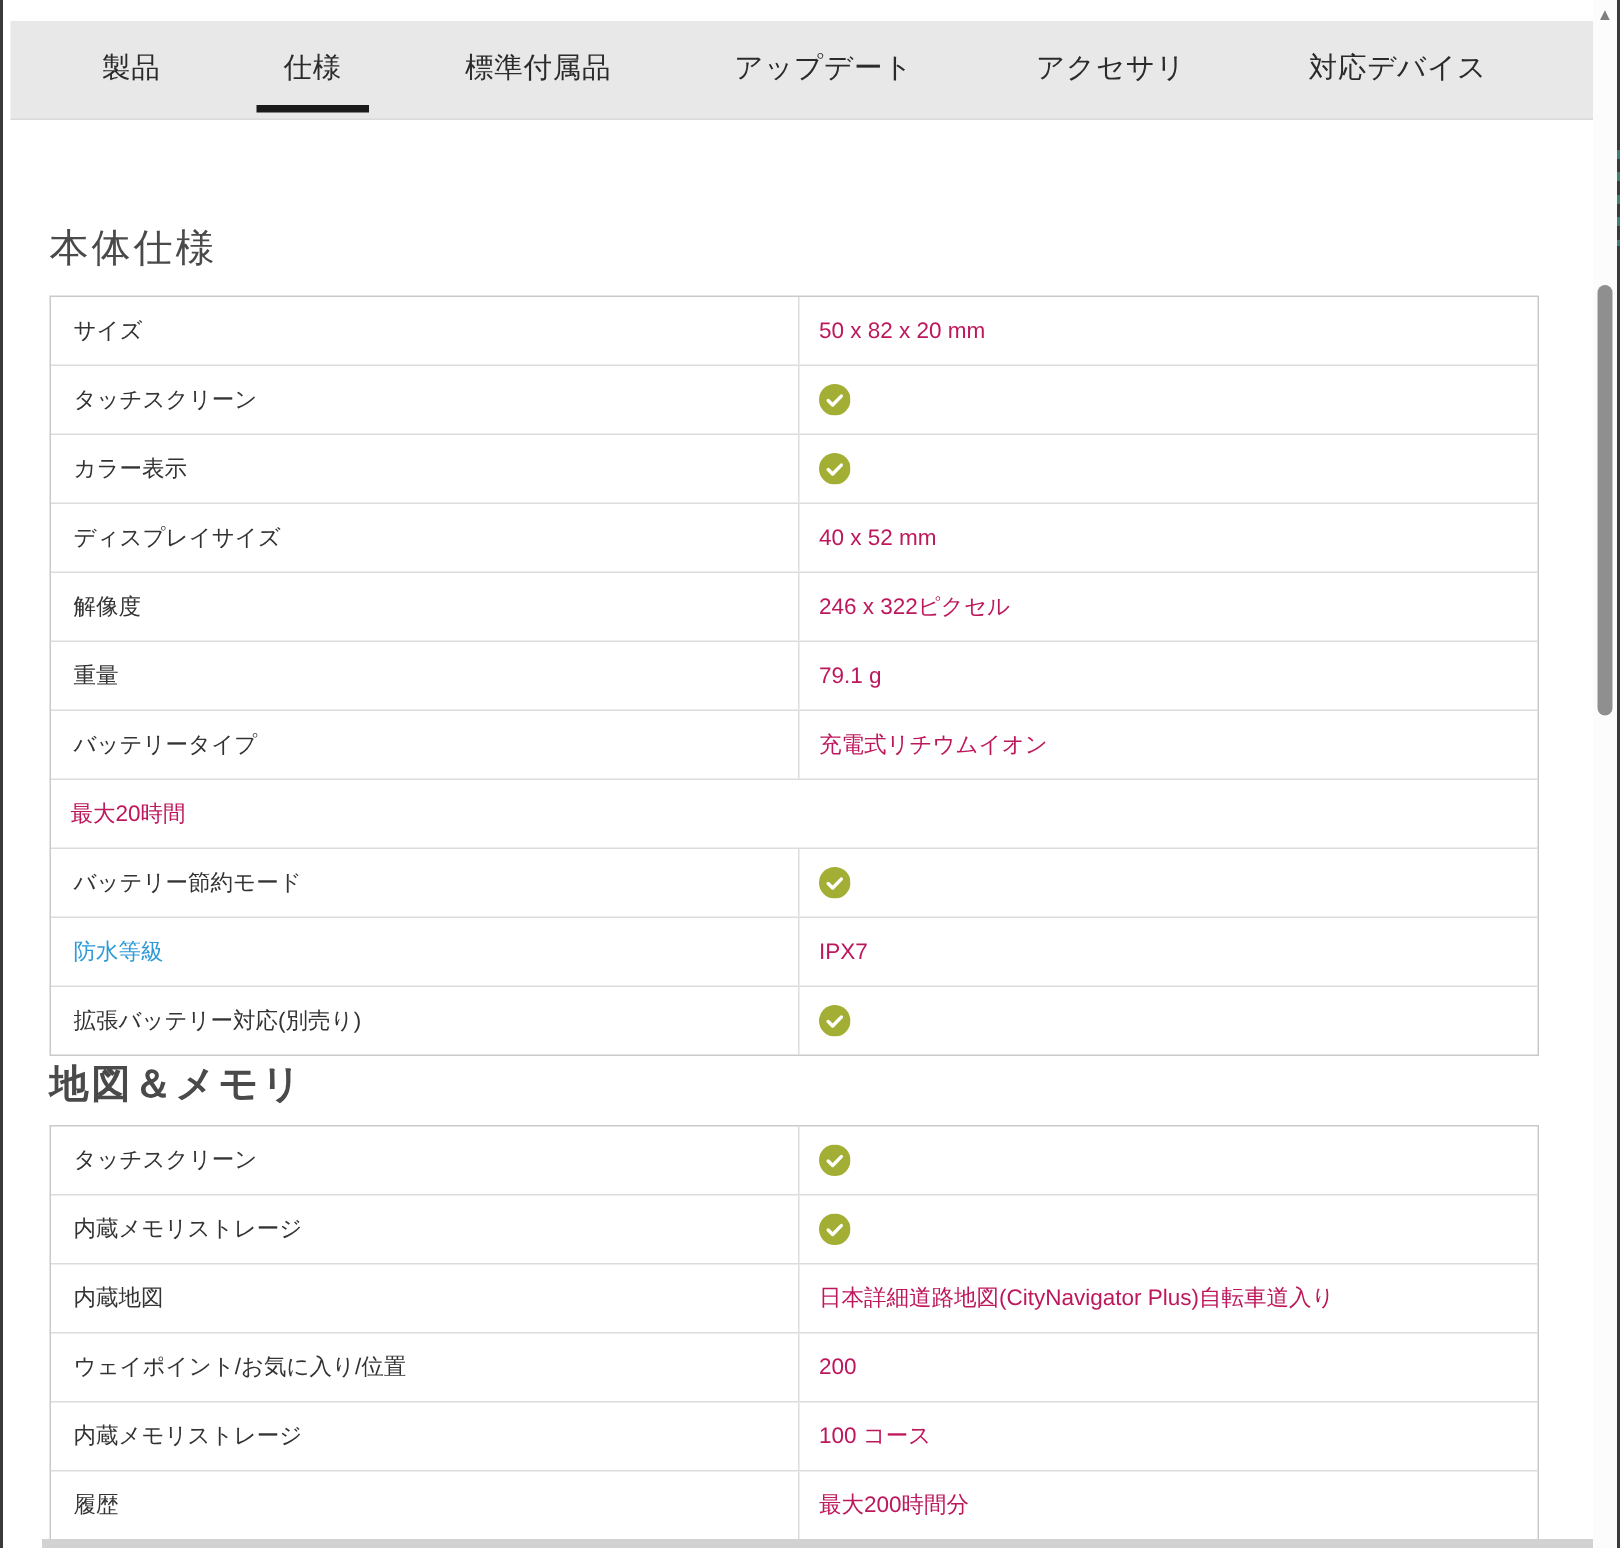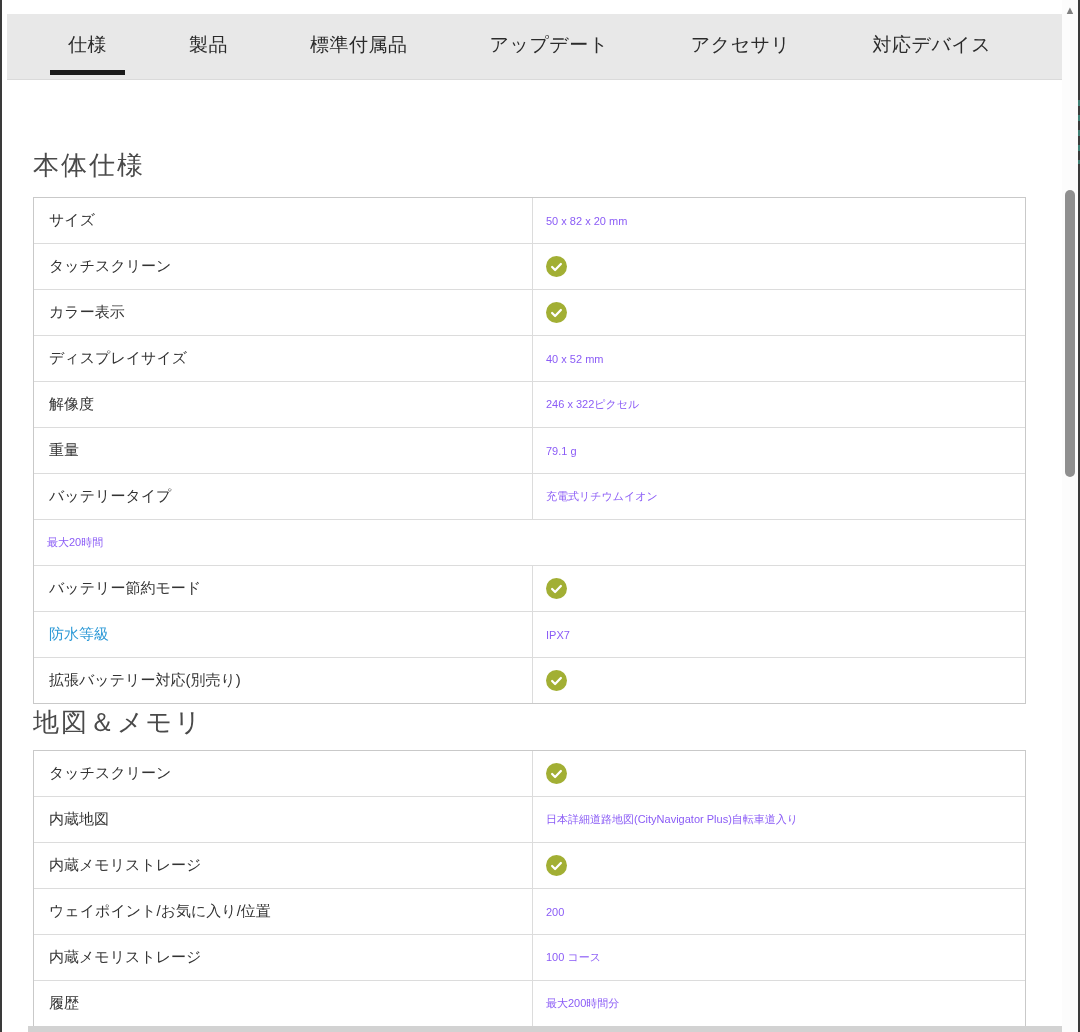--- a/index.html
+++ b/index.html
@@ -42,41 +42,41 @@
     height:5px; background:#1a1a1a;
   }
 
   
   #sections { position:absolute; left:33px; top:0; width:993px; }
   .section-title {
     font-size:26px; font-weight:400; color:#4a4a4a; letter-spacing:2px;
     line-height:32px;
   }
   .section:nth-child(1) .section-title { margin:149px 0 16px 0; }
-  .section:nth-child(2) .section-title { margin:2px 0 12px 0; }
+  .section:nth-child(2) .section-title { margin:2px 0 12px 0;font-weight:bold; }
 
   .spec-table {
     border:1px solid #c9c9c9;
     background:#ffffff;
   }
   .row { display:flex; height:46px; border-bottom:1px solid #dcdcdc; }
   .row:last-child { border-bottom:none; height:45px; }
   .cell-label {
     width:499px; flex:0 0 499px;
     border-right:1px solid #dcdcdc;
     display:flex; align-items:center;
     padding-left:15px;
     font-size:15px; color:#333333;
   }
   .cell-label.link { color:#2e9ad7; cursor:pointer; }
   .cell-value {
     flex:1;
     display:flex; align-items:center;
     padding-left:13px;
-    font-size:11px; color:#8b5cf6;
+    font-size:15px; color:#be185d;
   }
   .check-icon { width:21px; height:21px; display:inline-block; }
 
   
   .bottom-strip {
     position:absolute; left:28px; right:18px; top:1026px; height:6px;
     background:#d2d2d2;
   }
 
   
@@ -96,26 +96,26 @@
   }
 </style>
 </head>
 <body>
 
 <div class="edge-left"></div>
 <div class="edge-right"></div>
 <div class="edge-artifact"></div>
 
 <nav class="tabbar">
+  <button class="tab">
+    <span class="tab-label">製品</span>
+  </button>
+
   <button class="tab active">
     <span class="tab-label">仕様</span>
-  </button>
-
-  <button class="tab">
-    <span class="tab-label">製品</span>
   </button>
 
   <button class="tab">
     <span class="tab-label">標準付属品</span>
   </button>
 
   <button class="tab">
     <span class="tab-label">アップデート</span>
   </button>
 
@@ -215,32 +215,32 @@
     <div class="cell-label">タッチスクリーン</div>
     <div class="cell-value">
   <svg class="check-icon" viewBox="0 0 24 24">
     <circle cx="12" cy="12" r="12" fill="#a2af34"></circle>
     <path d="M7 12.6 L10.4 16 L17 9.2" fill="none" stroke="#ffffff" stroke-width="2.6" stroke-linecap="round" stroke-linejoin="round"></path>
   </svg>
 </div>
   </div>
 
   <div class="row">
+    <div class="cell-label">内蔵メモリストレージ</div>
+    <div class="cell-value">
+  <svg class="check-icon" viewBox="0 0 24 24">
+    <circle cx="12" cy="12" r="12" fill="#a2af34"></circle>
+    <path d="M7 12.6 L10.4 16 L17 9.2" fill="none" stroke="#ffffff" stroke-width="2.6" stroke-linecap="round" stroke-linejoin="round"></path>
+  </svg>
+</div>
+  </div>
+
+  <div class="row">
     <div class="cell-label">内蔵地図</div>
     <div class="cell-value">日本詳細道路地図(CityNavigator Plus)自転車道入り</div>
-  </div>
-
-  <div class="row">
-    <div class="cell-label">内蔵メモリストレージ</div>
-    <div class="cell-value">
-  <svg class="check-icon" viewBox="0 0 24 24">
-    <circle cx="12" cy="12" r="12" fill="#a2af34"></circle>
-    <path d="M7 12.6 L10.4 16 L17 9.2" fill="none" stroke="#ffffff" stroke-width="2.6" stroke-linecap="round" stroke-linejoin="round"></path>
-  </svg>
-</div>
   </div>
 
   <div class="row">
     <div class="cell-label">ウェイポイント/お気に入り/位置</div>
     <div class="cell-value">200</div>
   </div>
 
   <div class="row">
     <div class="cell-label">内蔵メモリストレージ</div>
     <div class="cell-value">100 コース</div>

